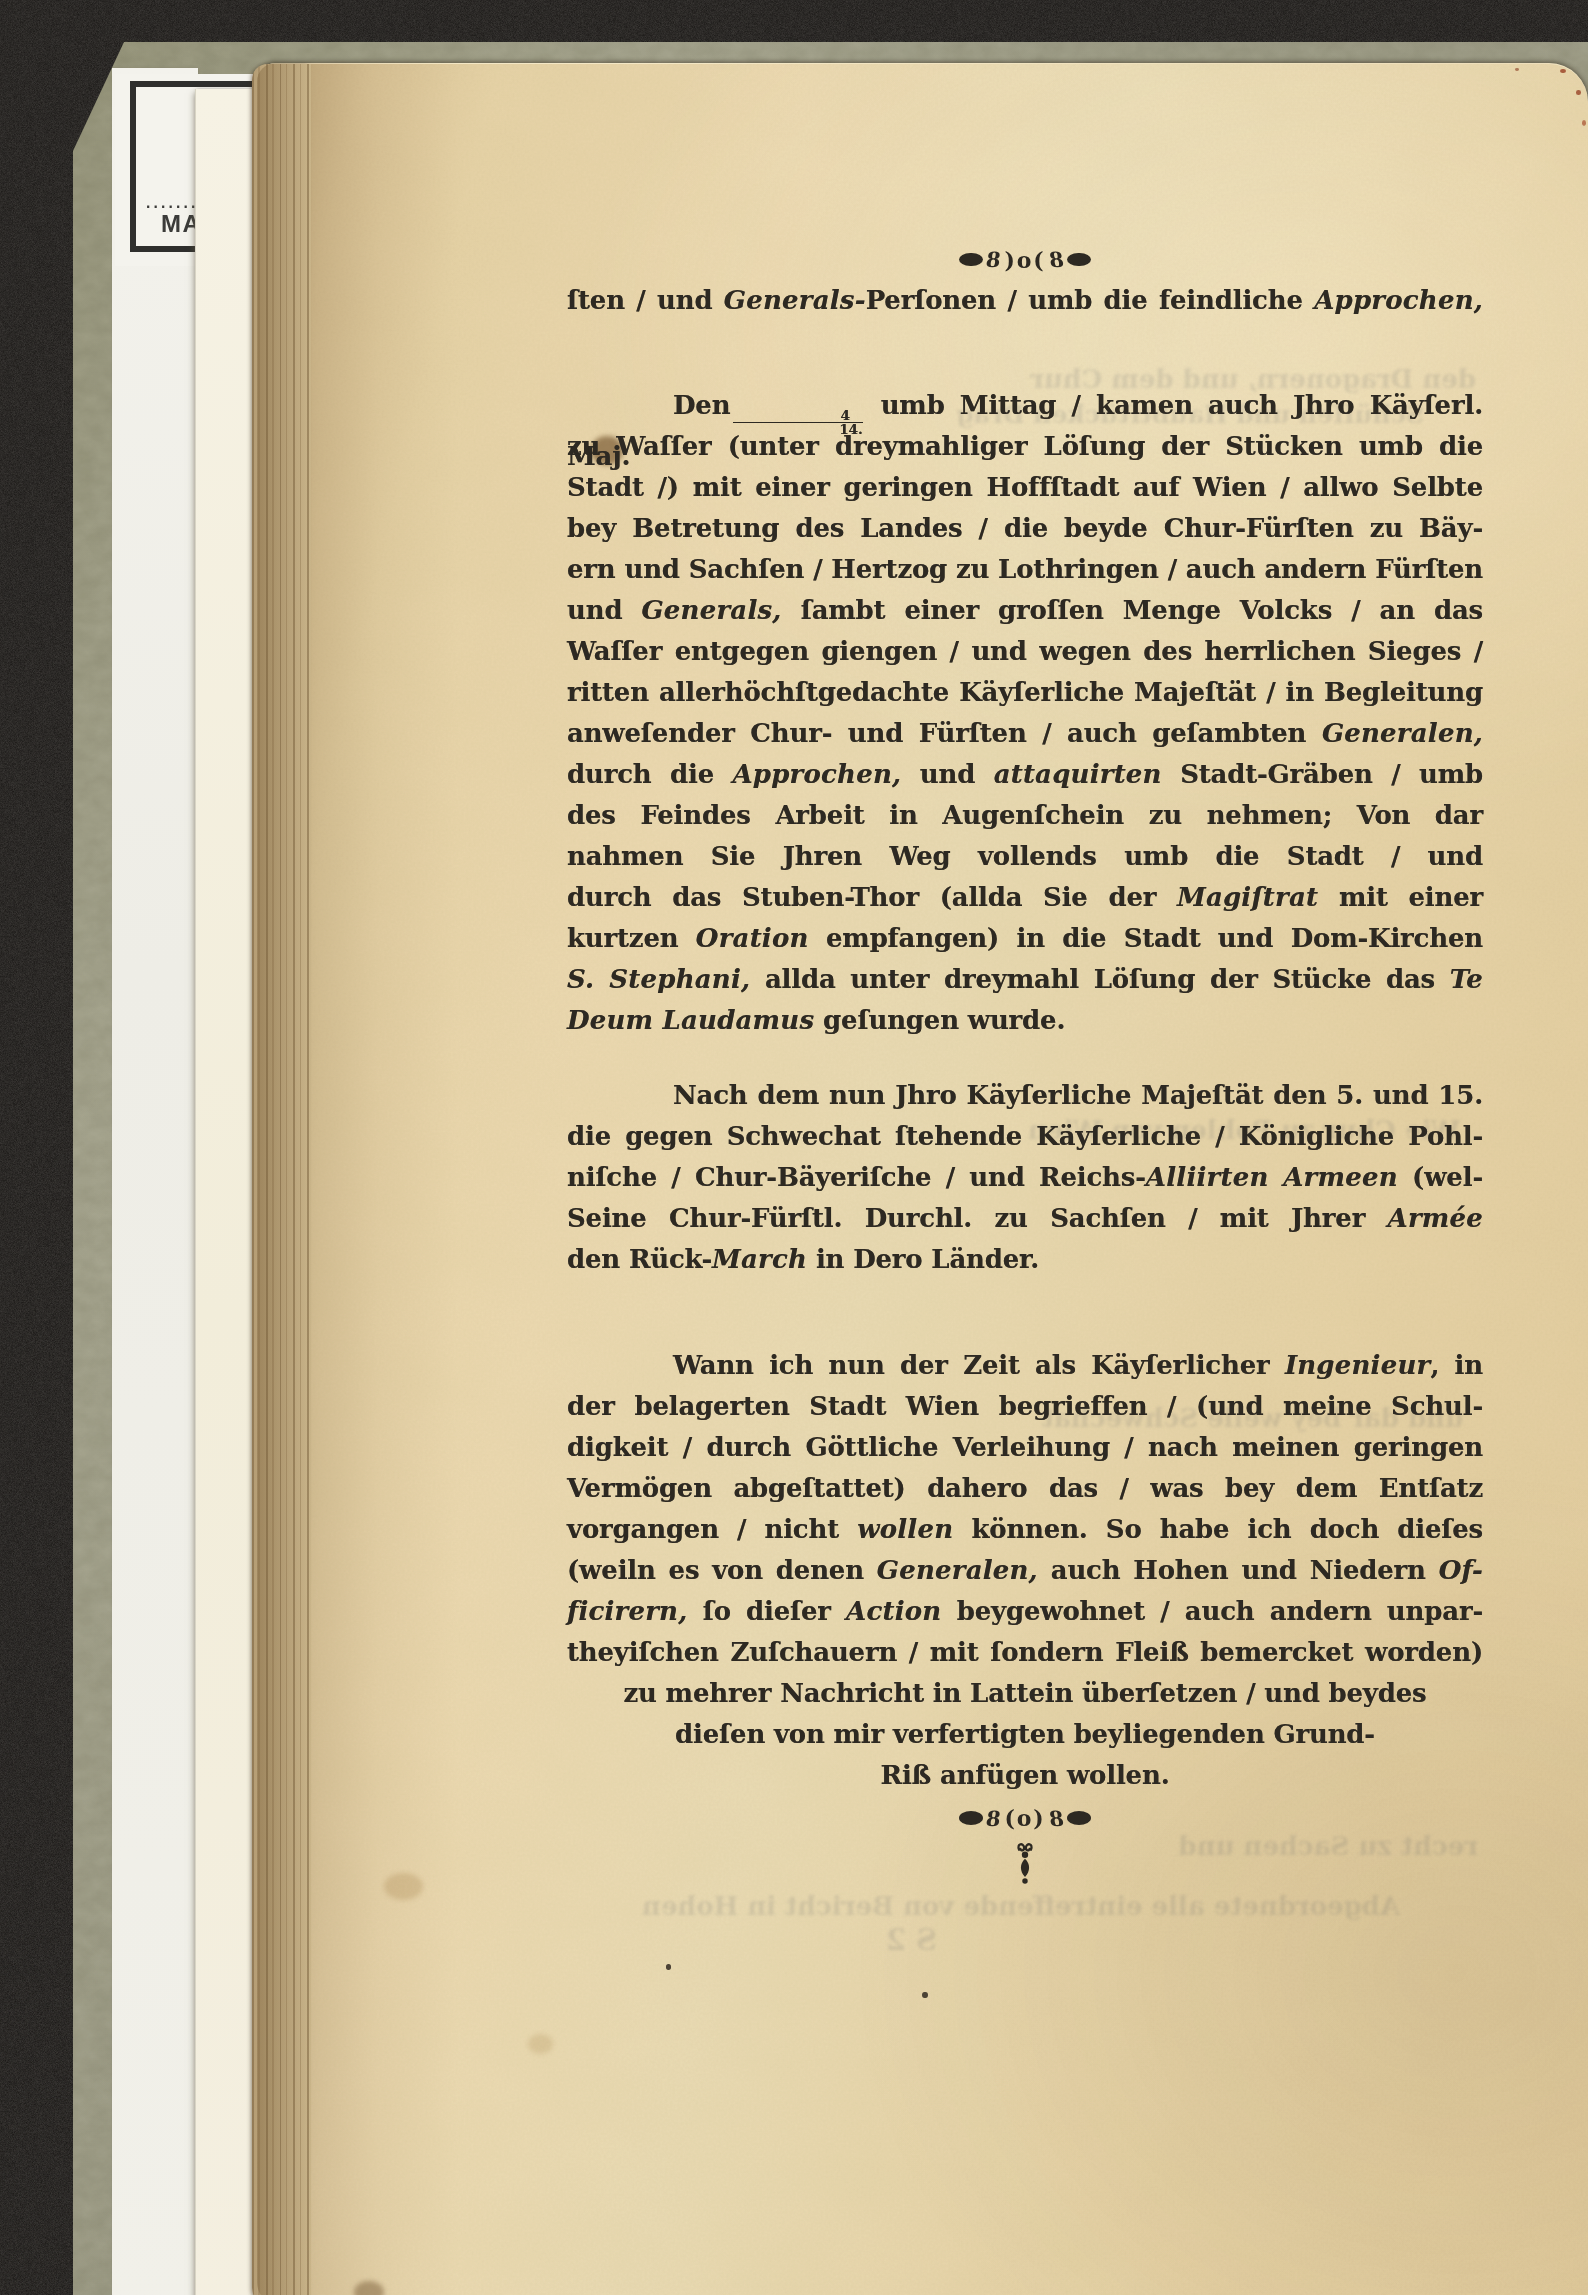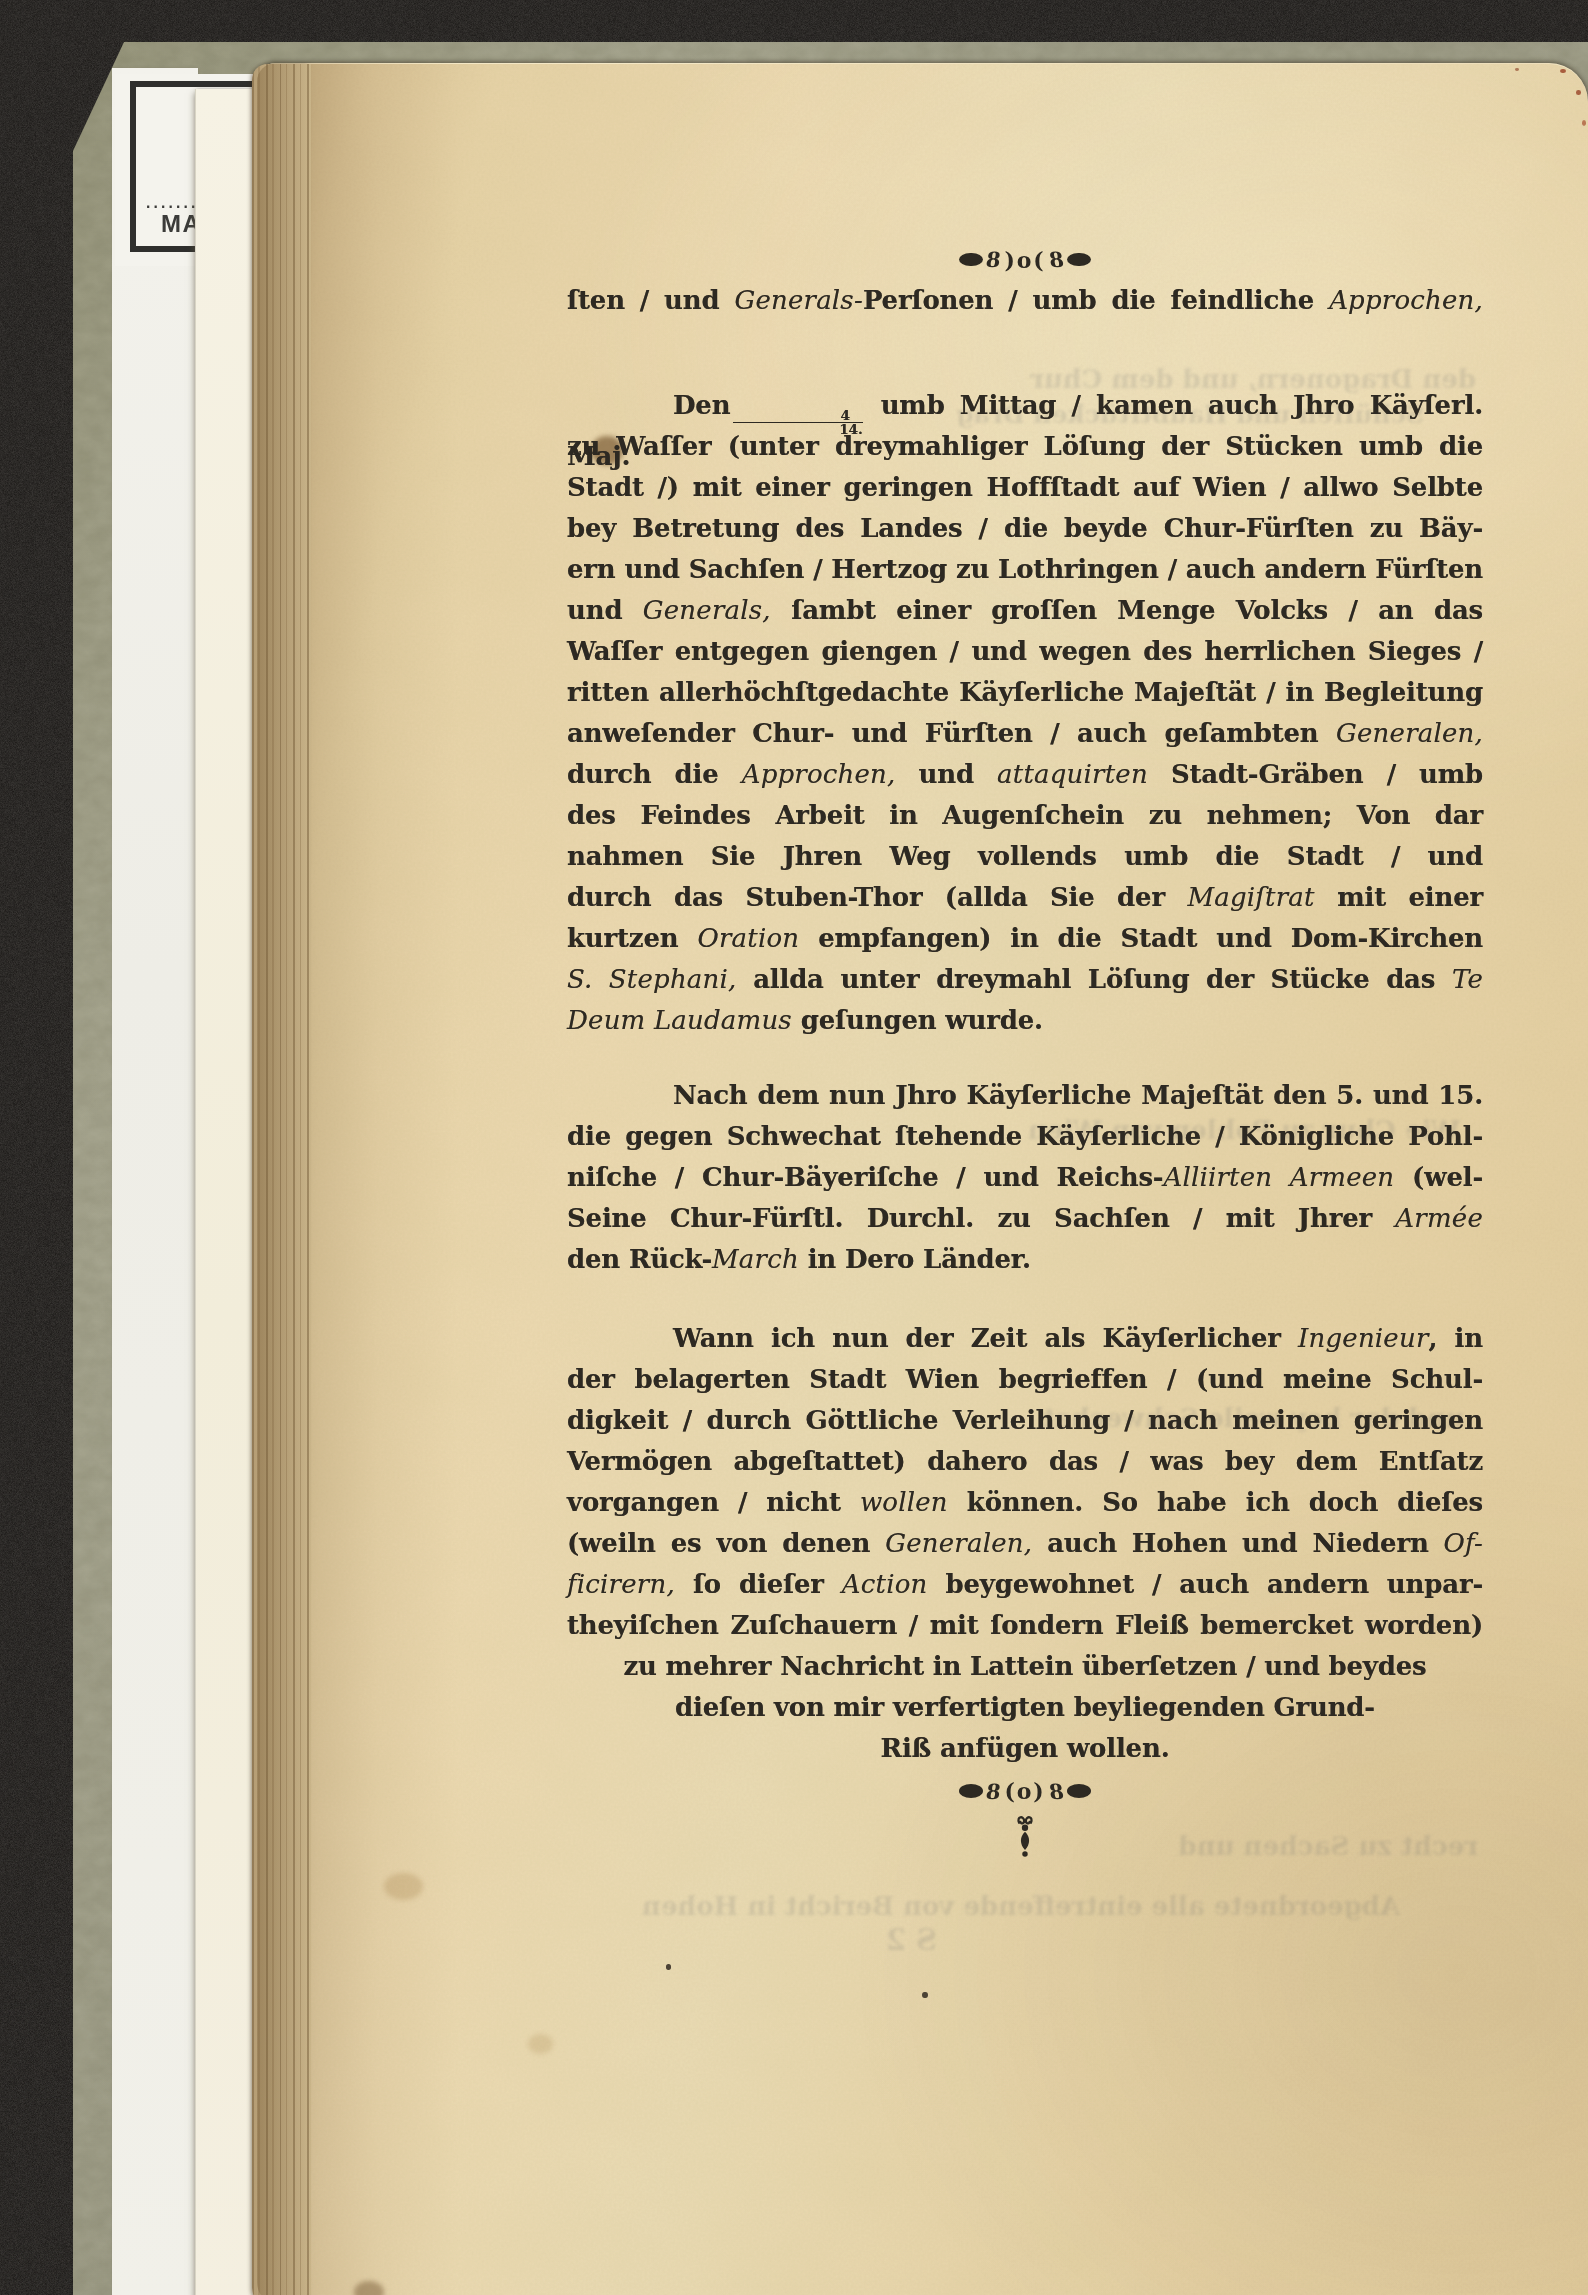--- a/index.html
+++ b/index.html
@@ -84,29 +84,29 @@
   .orn .curl{font:700 21px "DejaVu Serif",serif;transform:skewX(-8deg);}
   .orn .curl.mir{transform:scaleX(-1) skewX(-8deg);}
   .orn .core{font:700 22px "DejaVu Serif",serif;letter-spacing:1.8px;}
   .para{margin:0;}
   .line{height:41px;line-height:41px;font-size:26px;font-weight:700;letter-spacing:-0.2px;
         text-shadow:0 0 0.5px rgba(43,36,27,.55);}
   .line.j{text-align:justify;text-align-last:justify;}
   .line.n{text-align:left;}
   .line.c{text-align:center;}
   .line.ind{text-indent:106px;}
-  .seg-a{font-style:italic;font-weight:400;letter-spacing:0.2px;}
+  .seg-a{font-style:italic;font-weight:700;letter-spacing:0.2px;}
   .frac{display:inline-flex;flex-direction:column;vertical-align:-6.4px;line-height:.92;
         font-size:13.8px;text-align:center;margin:0 2.8px;}
   .frac .num{border-bottom:1.8px solid currentColor;padding:0 1.4px;}
   #tail-block{margin-top:1.8px;}
   #printer-mark{display:flex;justify-content:center;margin-top:2.8px;}
 
   
-  .gap-a{margin-top:64px;} .gap-b{margin-top:34px;} .gap-c{margin-top:38px;}
+  .gap-a{margin-top:64px;} .gap-b{margin-top:34px;} .gap-c{margin-top:65px;}
 </style>
 </head>
 <body>
 
 <div id="canvas">
 
   <svg id="bed-noise" class="grain" viewBox="0 0 3459 5135" width="1588" height="2357">
     <filter id="fbed">
         <feTurbulence type="fractalNoise" baseFrequency="0.7" numOctaves="2" seed="7"></feTurbulence>
       <feColorMatrix type="matrix" values="0 0 0 0 0.16  0 0 0 0 0.15  0 0 0 0 0.14  0 0 0 0.5 0"></feColorMatrix>

